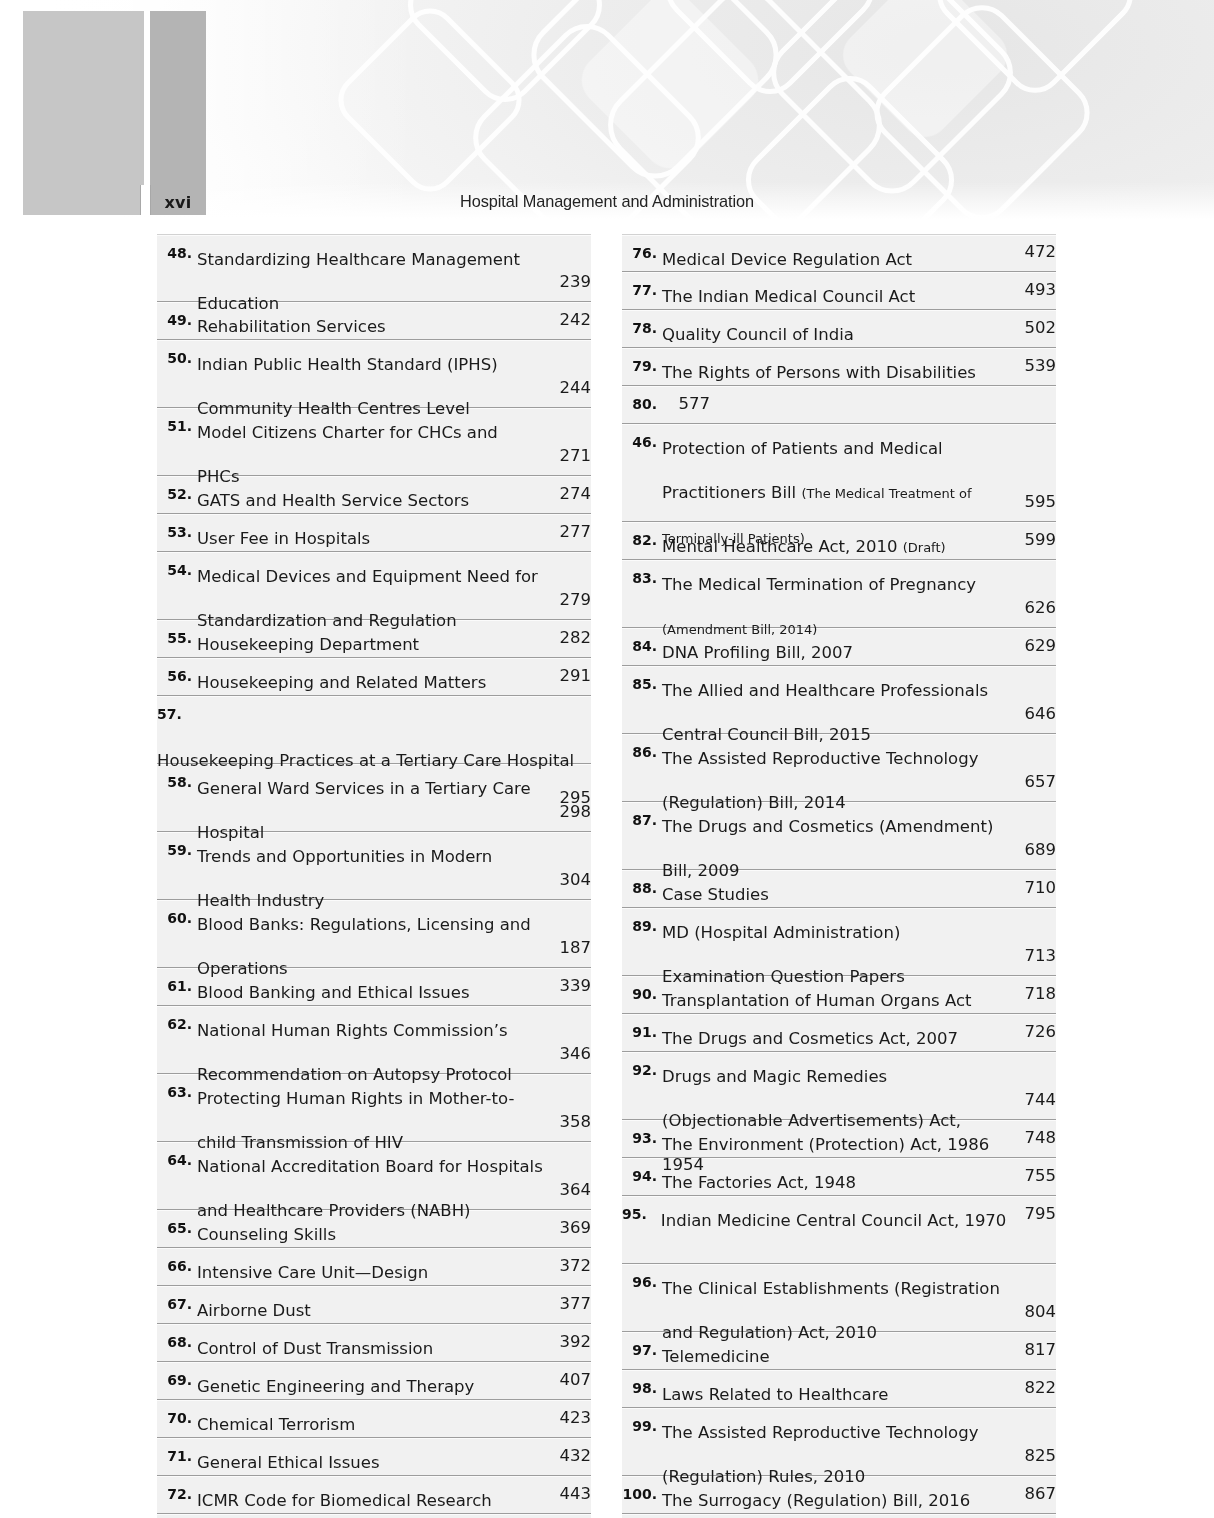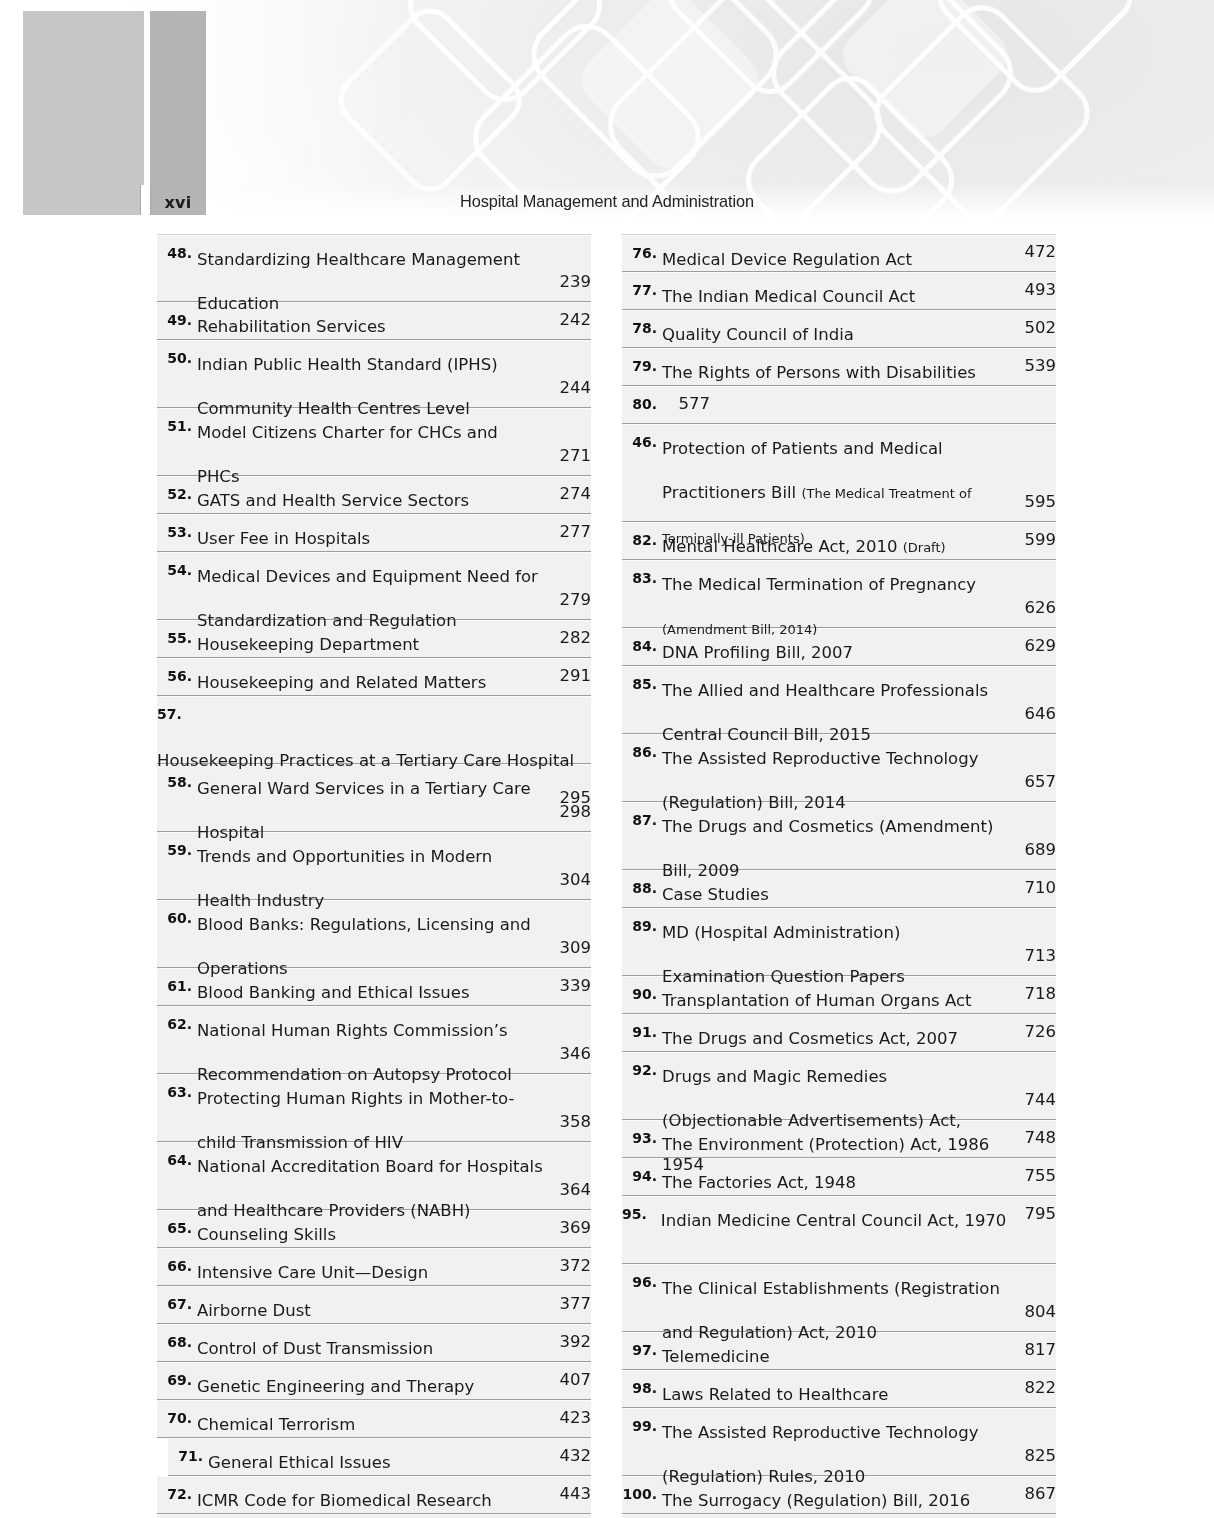--- a/index.html
+++ b/index.html
@@ -273,21 +273,21 @@
         <div class="toc-page">298</div>
       </div>
       <div class="toc-row" style="height: 68px;">
         <div class="toc-num">59.</div>
         <div class="toc-body"><span class="toc-title-text">Trends and Opportunities in Modern Health Industry</span></div>
         <div class="toc-page">304</div>
       </div>
       <div class="toc-row" style="height: 68px;">
         <div class="toc-num">60.</div>
         <div class="toc-body"><span class="toc-title-text">Blood Banks: Regulations, Licensing and Operations</span></div>
-        <div class="toc-page">309</div>
+        <div class="toc-page">187</div>
       </div>
       <div class="toc-row" style="height: 38px;">
         <div class="toc-num">61.</div>
         <div class="toc-body"><span class="toc-title-text">Blood Banking and Ethical Issues</span></div>
         <div class="toc-page">339</div>
       </div>
       <div class="toc-row" style="height: 68px;">
         <div class="toc-num">62.</div>
         <div class="toc-body"><span class="toc-title-text">National Human Rights Commission’s Recommendation on Autopsy Protocol</span></div>
         <div class="toc-page">346</div>
@@ -325,21 +325,21 @@
       <div class="toc-row" style="height: 38px;">
         <div class="toc-num">69.</div>
         <div class="toc-body"><span class="toc-title-text">Genetic Engineering and Therapy</span></div>
         <div class="toc-page">407</div>
       </div>
       <div class="toc-row" style="height: 38px;">
         <div class="toc-num">70.</div>
         <div class="toc-body"><span class="toc-title-text">Chemical Terrorism</span></div>
         <div class="toc-page">423</div>
       </div>
-      <div class="toc-row" style="height: 38px; margin-left: 11px;">
+      <div class="toc-row" style="height: 38px;">
         <div class="toc-num">71.</div>
         <div class="toc-body"><span class="toc-title-text">General Ethical Issues</span></div>
         <div class="toc-page">432</div>
       </div>
       <div class="toc-row" style="height: 38px;">
         <div class="toc-num">72.</div>
         <div class="toc-body"><span class="toc-title-text">ICMR Code for Biomedical Research</span></div>
         <div class="toc-page">443</div>
       </div>
       <div class="toc-row" style="height: 38px;">

